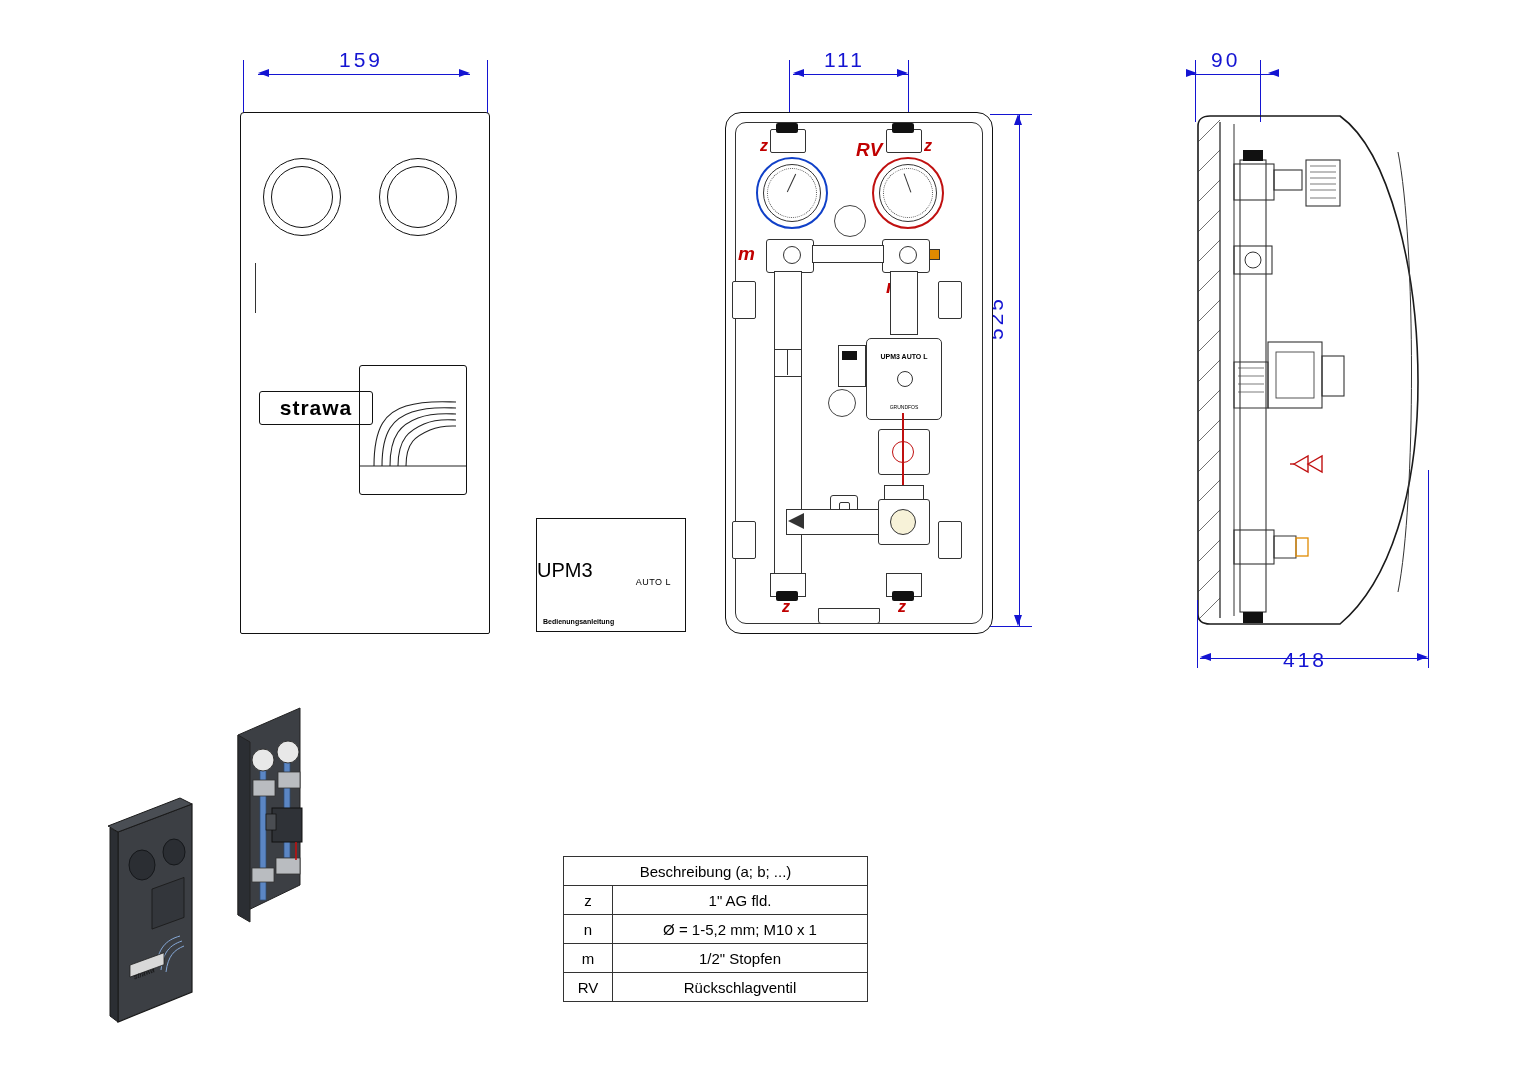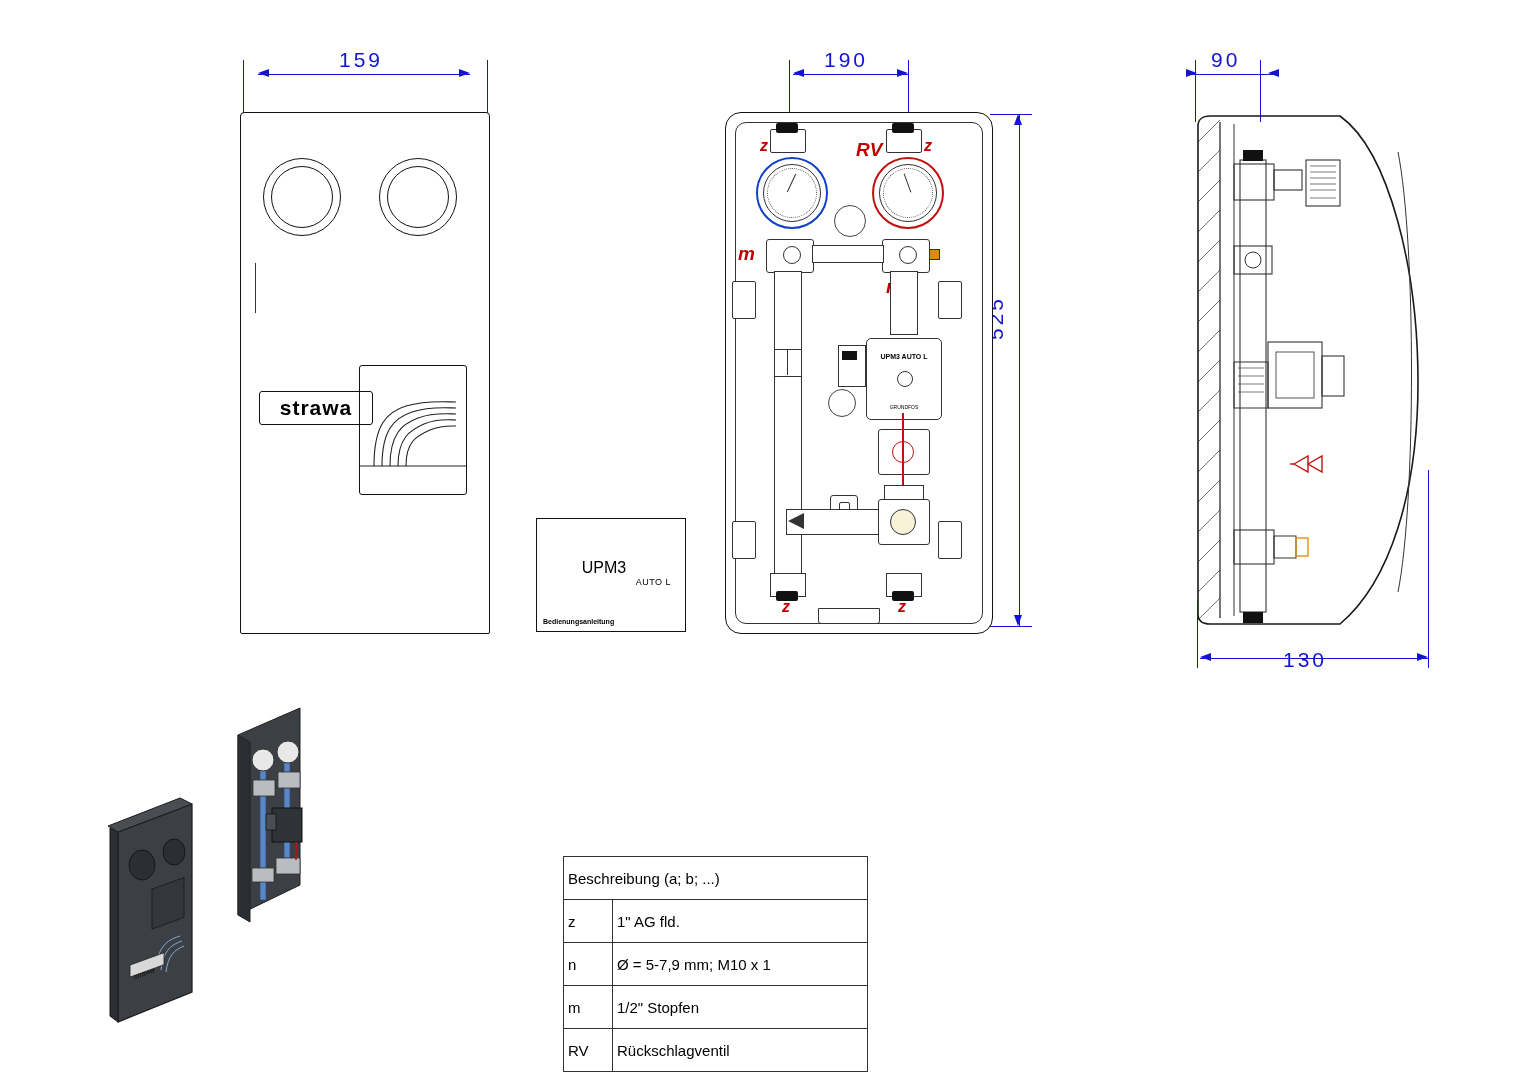--- a/index.html
+++ b/index.html
@@ -11,40 +11,40 @@
   
   #view-cover{left:240px;top:112px;width:248px;height:520px;border:1.6px solid #111;border-radius:4px 4px 2px 2px;background:#fff;}
   #view-cover .knob{position:absolute;border-radius:50%;border:1.5px solid #111;}
   #view-cover .knob .inner{position:absolute;inset:7px;border-radius:50%;border:1.2px solid #111;}
   #logo-plate{position:absolute;left:18px;top:278px;width:112px;height:32px;border:1.6px solid #111;border-radius:3px;
       display:flex;align-items:center;justify-content:center;}
   #logo-plate span{font-size:21px;font-weight:bold;letter-spacing:1px;font-family:"Liberation Sans",sans-serif;}
   #wave-plate{position:absolute;left:118px;top:252px;width:106px;height:128px;border:1.4px solid #111;border-radius:3px;overflow:hidden;}
   
   #booklet{left:536px;top:518px;width:148px;height:112px;border:1.2px solid #111;background:#fff;}
-  #booklet .t1{position:absolute;left:0;right:14px;top:40px;text-align:center;font-size:16px;}
+  #booklet .t1{position:absolute;left:0;right:14px;top:40px;text-align:left;font-size:20px;}
   #booklet .t2{position:absolute;left:0;right:14px;top:58px;text-align:right;font-size:9px;letter-spacing:.5px;}
   #booklet .t3{position:absolute;left:6px;bottom:6px;font-size:7px;font-weight:bold;}
   
   #view-inner{left:725px;top:112px;width:266px;height:520px;border:1.6px solid #111;border-radius:16px;background:#fff;}
   #view-inner .inner-wall{position:absolute;inset:9px;border:1.1px solid #333;border-radius:11px;}
   .pipe{position:absolute;background:#fff;border:1.1px solid #333;}
   .clamp{position:absolute;border:1.1px solid #333;background:#fff;border-radius:2px;}
   .gauge{position:absolute;border-radius:50%;background:#fff;}
   .gauge .face{position:absolute;inset:5px;border-radius:50%;border:1px solid #333;}
   .gauge .ticks{position:absolute;inset:9px;border-radius:50%;border:1px dotted #555;}
   .fitting{position:absolute;border:1.1px solid #333;background:#fff;}
   #pump{position:absolute;left:140px;top:225px;width:74px;height:80px;border:1.2px solid #333;border-radius:5px;background:#fff;}
   #pump .ptxt{position:absolute;top:14px;left:0;right:0;text-align:center;font-size:7px;font-weight:bold;}
   #pump .ptxt2{position:absolute;bottom:9px;left:0;right:0;text-align:center;font-size:5px;}
   
   #view-side{left:1190px;top:112px;width:240px;height:520px;}
   
   #legend{left:563px;top:856px;width:305px;border-collapse:collapse;font-size:15px;}
-  #legend td{border:1px solid #333;padding:10px 4px;height:22px;}
+  #legend td{border:1px solid #333;padding:3px 4px;text-align:center;height:22px;}
   #legend td.k{width:40px;}
   
   #iso{left:100px;top:700px;width:350px;height:340px;}
 </style>
 </head>
 <body>
 
 <div class="abs" style="left:258px;top:74px;width:212px;height:1px;background:#1414d2;"></div>
 <div class="abs" style="left:258px;top:69px;width:0;height:0;border-top:4px solid transparent;border-bottom:4px solid transparent;border-right:11px solid #1414d2;"></div>
 <div class="abs" style="left:459px;top:69px;width:0;height:0;border-top:4px solid transparent;border-bottom:4px solid transparent;border-left:11px solid #1414d2;"></div>
@@ -81,21 +81,21 @@
   <div class="t1">UPM3</div>
   <div class="t2">AUTO L</div>
   <div class="t3">Bedienungsanleitung</div>
 </div>
 
 <div class="abs" style="left:793px;top:74px;width:115px;height:1px;background:#1414d2;"></div>
 <div class="abs" style="left:793px;top:69px;width:0;height:0;border-top:4px solid transparent;border-bottom:4px solid transparent;border-right:11px solid #1414d2;"></div>
 <div class="abs" style="left:897px;top:69px;width:0;height:0;border-top:4px solid transparent;border-bottom:4px solid transparent;border-left:11px solid #1414d2;"></div>
 <div class="abs" style="left:789px;top:60px;width:1px;height:112px;background:#1414d2;"></div>
 <div class="abs" style="left:908px;top:60px;width:1px;height:112px;background:#1414d2;"></div>
-<div class="abs dimtxt" style="left:824px;top:48px;">190</div>
+<div class="abs dimtxt" style="left:824px;top:48px;">111</div>
 
 <div class="abs" style="left:1019px;top:114px;width:1px;height:512px;background:#1414d2;"></div>
 <div class="abs" style="left:1014px;top:114px;width:0;height:0;border-left:4px solid transparent;border-right:4px solid transparent;border-bottom:11px solid #1414d2;"></div>
 <div class="abs" style="left:1014px;top:615px;width:0;height:0;border-left:4px solid transparent;border-right:4px solid transparent;border-top:11px solid #1414d2;"></div>
 <div class="abs" style="left:990px;top:114px;width:42px;height:1px;background:#1414d2;"></div>
 <div class="abs" style="left:990px;top:626px;width:42px;height:1px;background:#1414d2;"></div>
 <div class="abs dimtxt" style="left:984px;top:340px;transform:rotate(-90deg);transform-origin:left top;">525</div>
 
 <div class="abs" id="view-inner">
   <div class="inner-wall"></div>
@@ -249,21 +249,21 @@
     <rect x="106" y="426" width="12" height="18" fill="none" stroke="#e08a00" stroke-width="1.3"></rect>
     <rect x="53" y="500" width="20" height="11" fill="#111"></rect>
   </svg>
 </div>
 
 <div class="abs" style="left:1200px;top:658px;width:228px;height:1px;background:#1414d2;"></div>
 <div class="abs" style="left:1200px;top:653px;width:0;height:0;border-top:4px solid transparent;border-bottom:4px solid transparent;border-right:11px solid #1414d2;"></div>
 <div class="abs" style="left:1417px;top:653px;width:0;height:0;border-top:4px solid transparent;border-bottom:4px solid transparent;border-left:11px solid #1414d2;"></div>
 <div class="abs" style="left:1197px;top:600px;width:1px;height:68px;background:#1414d2;"></div>
 <div class="abs" style="left:1428px;top:470px;width:1px;height:198px;background:#1414d2;"></div>
-<div class="abs dimtxt" style="left:1283px;top:648px;">130</div>
+<div class="abs dimtxt" style="left:1283px;top:648px;">418</div>
 
 <div class="abs" id="iso">
   <svg width="350" height="340" viewBox="0 0 350 340">
 
     <polygon points="138,35 200,8 200,185 138,215" fill="#3c3f44" stroke="#222" stroke-width="1"></polygon>
     <polygon points="138,35 138,215 150,222 150,42" fill="#2b2e33" stroke="#222" stroke-width="1"></polygon>
 
     <rect x="160" y="55" width="6" height="145" fill="#5b86c4" stroke="#2c4a74" stroke-width="0.7"></rect>
     <rect x="184" y="48" width="6" height="110" fill="#5b86c4" stroke="#2c4a74" stroke-width="0.7"></rect>
 
@@ -300,21 +300,21 @@
   <tbody>
     <tr>
       <td colspan="2">Beschreibung (a; b; ...)</td>
     </tr>
     <tr>
       <td class="k">z</td>
       <td>1" AG fld.</td>
     </tr>
     <tr>
       <td class="k">n</td>
-      <td>Ø = 5-7,9 mm; M10 x 1</td>
+      <td>Ø = 1-5,2 mm; M10 x 1</td>
     </tr>
     <tr>
       <td class="k">m</td>
       <td>1/2" Stopfen</td>
     </tr>
     <tr>
       <td class="k">RV</td>
       <td>Rückschlagventil</td>
     </tr>
   </tbody>

